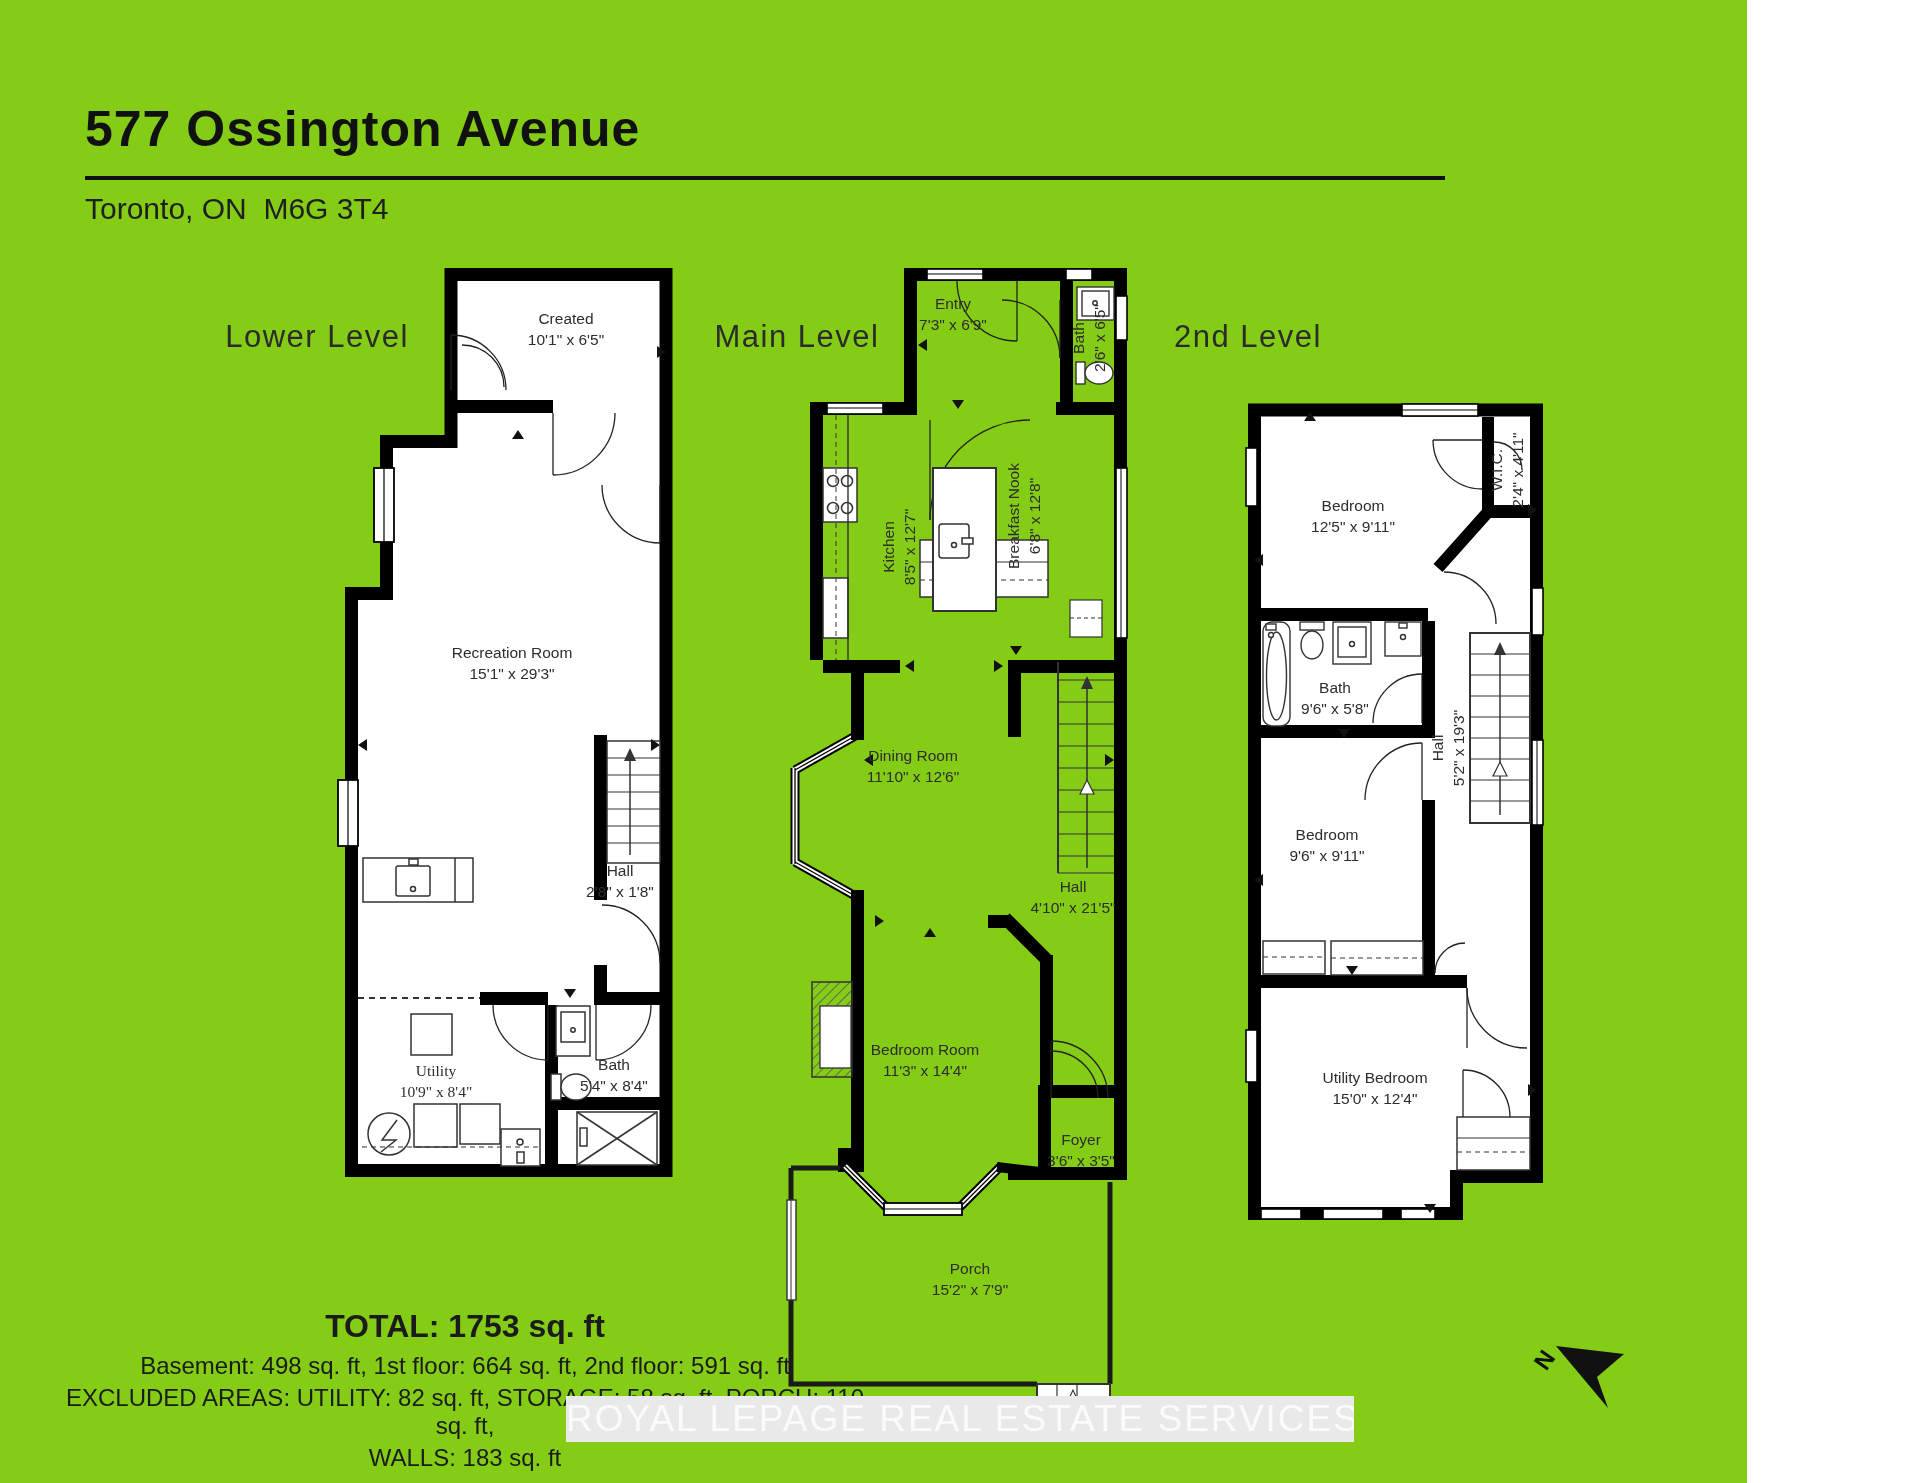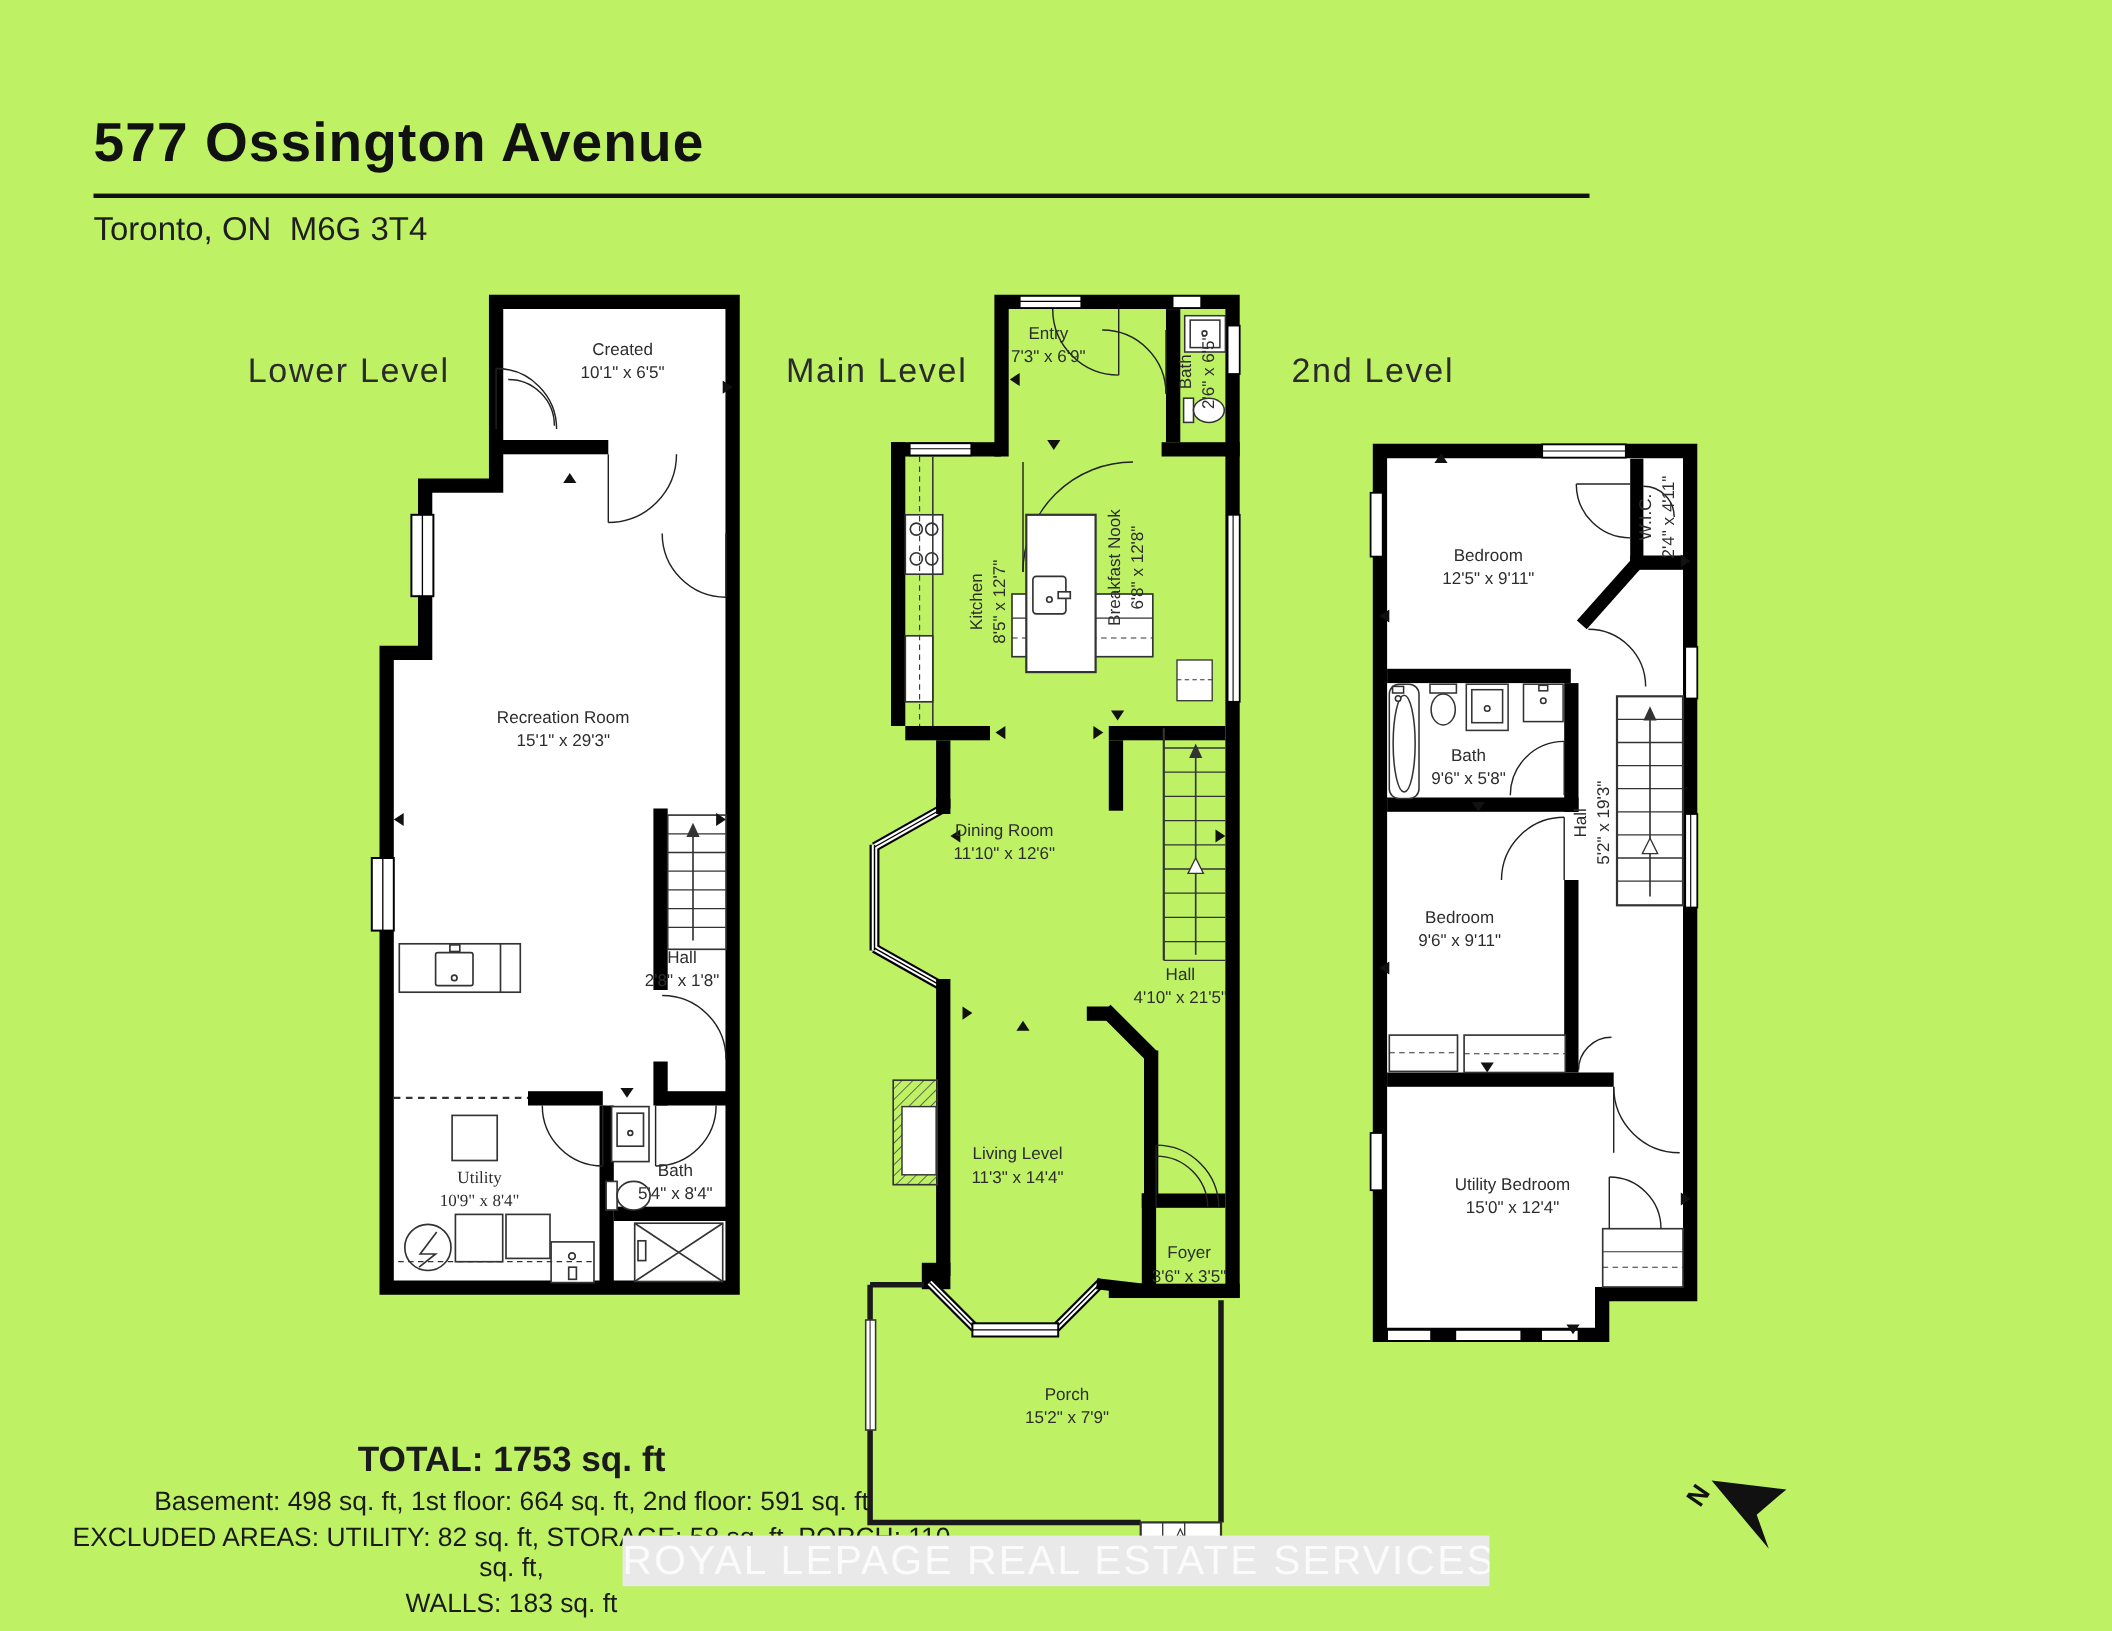--- a/index.html
+++ b/index.html
@@ -1,16 +1,16 @@
 <!DOCTYPE html>
 <html><head>
 <meta charset="utf-8">
 <style>
   html,body{margin:0;padding:0;background:#fff;}
-  .canvas{position:relative;width:1920px;height:1483px;background:#bef264;overflow:hidden;
+  .canvas{position:relative;width:1747px;height:1483px;background:#84cc16;overflow:hidden;
           font-family:"Liberation Sans",sans-serif;color:#222;}
   .abs{position:absolute;}
   .title{left:85px;top:100px;font-size:50px;font-weight:bold;letter-spacing:1px;color:#111;}
   .rule{left:85px;top:176px;width:1360px;height:4px;background:#111;}
   .subtitle{left:85px;top:192px;font-size:30px;font-weight:400;color:#1e1e1e;white-space:pre;}
   .lvl{position:absolute;transform:translate(-50%,-50%);font-size:31px;font-weight:300;
        color:#2b2b2b;letter-spacing:1.5px;white-space:nowrap;}
   .rlabel{position:absolute;transform:translate(-50%,-50%);text-align:center;color:#2d2d2d;
           font-size:15.5px;line-height:21px;white-space:nowrap;}
   .rot{transform:translate(-50%,-50%) rotate(-90deg);}
@@ -407,21 +407,21 @@
   </div>
   <div class="rlabel" style="left:913px;top:766px;">
     <div>Dining Room</div>
     <div>11'10" x 12'6"</div>
   </div>
   <div class="rlabel" style="left:1073px;top:897px;">
     <div>Hall</div>
     <div>4'10" x 21'5"</div>
   </div>
   <div class="rlabel" style="left:925px;top:1060px;">
-    <div>Living Level</div>
+    <div>Bedroom Room</div>
     <div>11'3" x 14'4"</div>
   </div>
   <div class="rlabel" style="left:1081px;top:1150px;">
     <div>Foyer</div>
     <div>3'6" x 3'5"</div>
   </div>
   <div class="rlabel" style="left:970px;top:1279px;">
     <div>Porch</div>
     <div>15'2" x 7'9"</div>
   </div>

